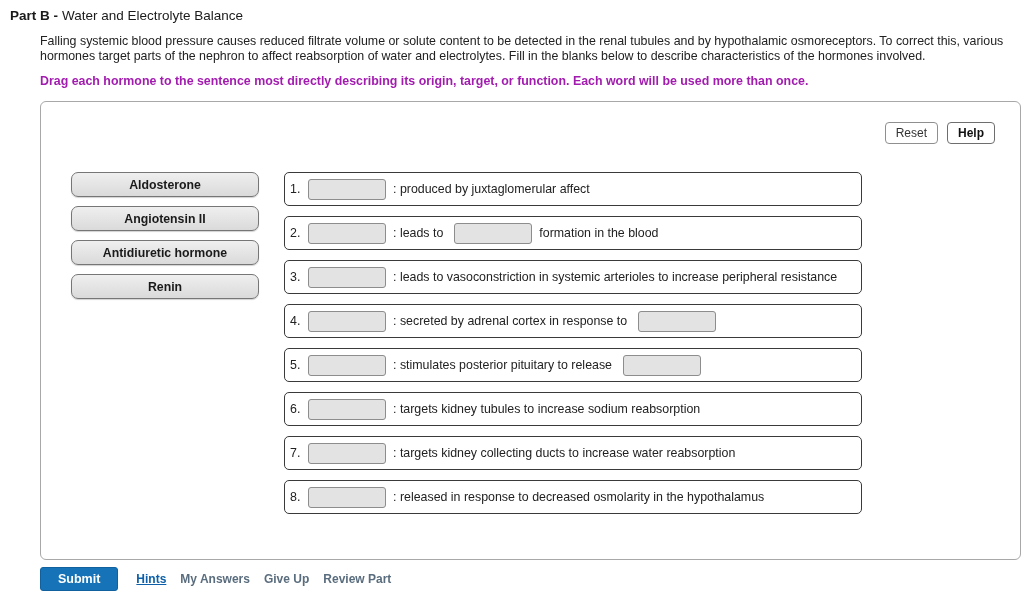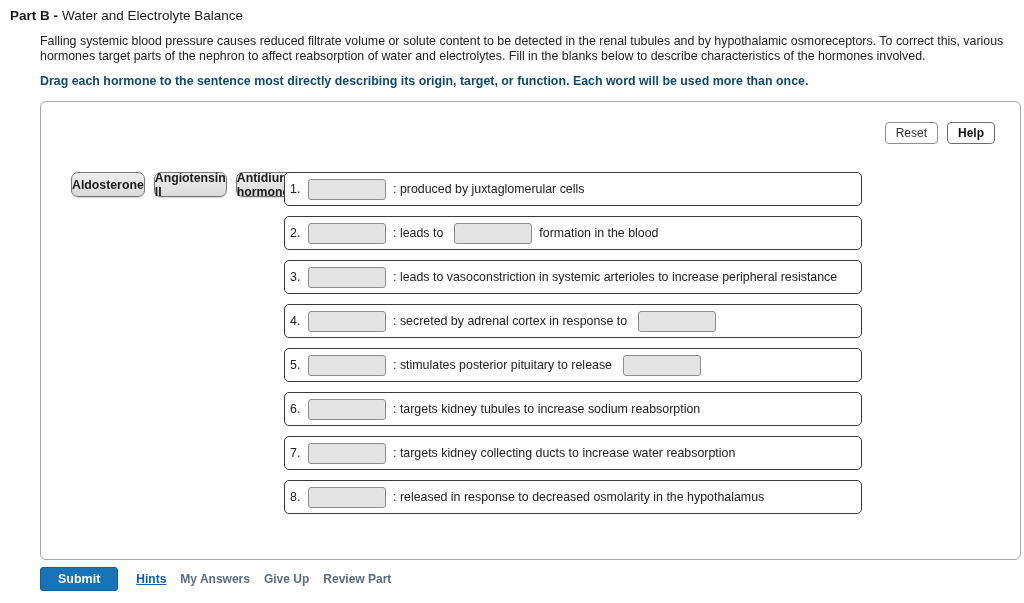--- a/index.html
+++ b/index.html
@@ -14,21 +14,21 @@
   .title-row { font-size: 13.5px; margin-bottom: 11px; }
   .title-row .part-label { font-weight: bold; margin-right: 4px; }
 
   .content { margin-left: 30px; }
 
   .intro-para {
     font-size: 12.4px; line-height: 1.18; width: 972px;
     color: #222; margin-bottom: 11px;
   }
   .instruction {
-    font-size: 12.4px; font-weight: bold; color: #0c4a6e;
+    font-size: 12.4px; font-weight: bold; color: #a21caf;
     margin-bottom: 13px;
   }
 
   .activity-box {
     width: 981px; height: 459px;
     border: 1px solid #a8a8a8; border-radius: 6px;
     position: relative; background: #fff;
   }
   .topbar {
     position: absolute; top: 20px; right: 25px;
@@ -36,21 +36,21 @@
   }
   .tb-btn {
     border: 1px solid #8f8f8f; border-radius: 4px; background: #fff;
     padding: 3px 10px; font-size: 12px; color: #333; cursor: pointer;
     font-family: "Liberation Sans", sans-serif;
   }
   .tb-btn.help { font-weight: bold; border-color: #6e6e6e; color: #111; }
 
   .work { display: flex; padding: 70px 0 0 30px; }
 
-  .chips { width: 188px; display: flex; gap: 9px; }
+  .chips { width: 188px; display: flex; flex-direction: column; gap: 9px; }
   .chip {
     height: 25px; border: 1px solid #767676; border-radius: 7px;
     background: linear-gradient(#efefef, #dadada);
     box-shadow: 0 1px 1px rgba(0,0,0,0.18);
     font-weight: bold; font-size: 12.3px; color: #1a1a1a;
     display: flex; align-items: center; justify-content: center;
     cursor: grab;
   }
 
   .rows { margin-left: 25px; display: flex; flex-direction: column; gap: 10px; }
@@ -107,21 +107,21 @@
           <div class="chip">Angiotensin II</div>
           <div class="chip">Antidiuretic hormone</div>
           <div class="chip">Renin</div>
         </div>
 
         <div class="rows">
 
           <div class="sentence-row">
             <span class="num">1.</span>
             <span class="blank"></span>
-            <span class="stext">: produced by juxtaglomerular cells</span>
+            <span class="stext">: produced by juxtaglomerular affect</span>
           </div>
 
           <div class="sentence-row">
             <span class="num">2.</span>
             <span class="blank"></span>
             <span class="stext">: leads to</span>
             <span class="blank"></span>
             <span class="stext">formation in the blood</span>
           </div>
 

